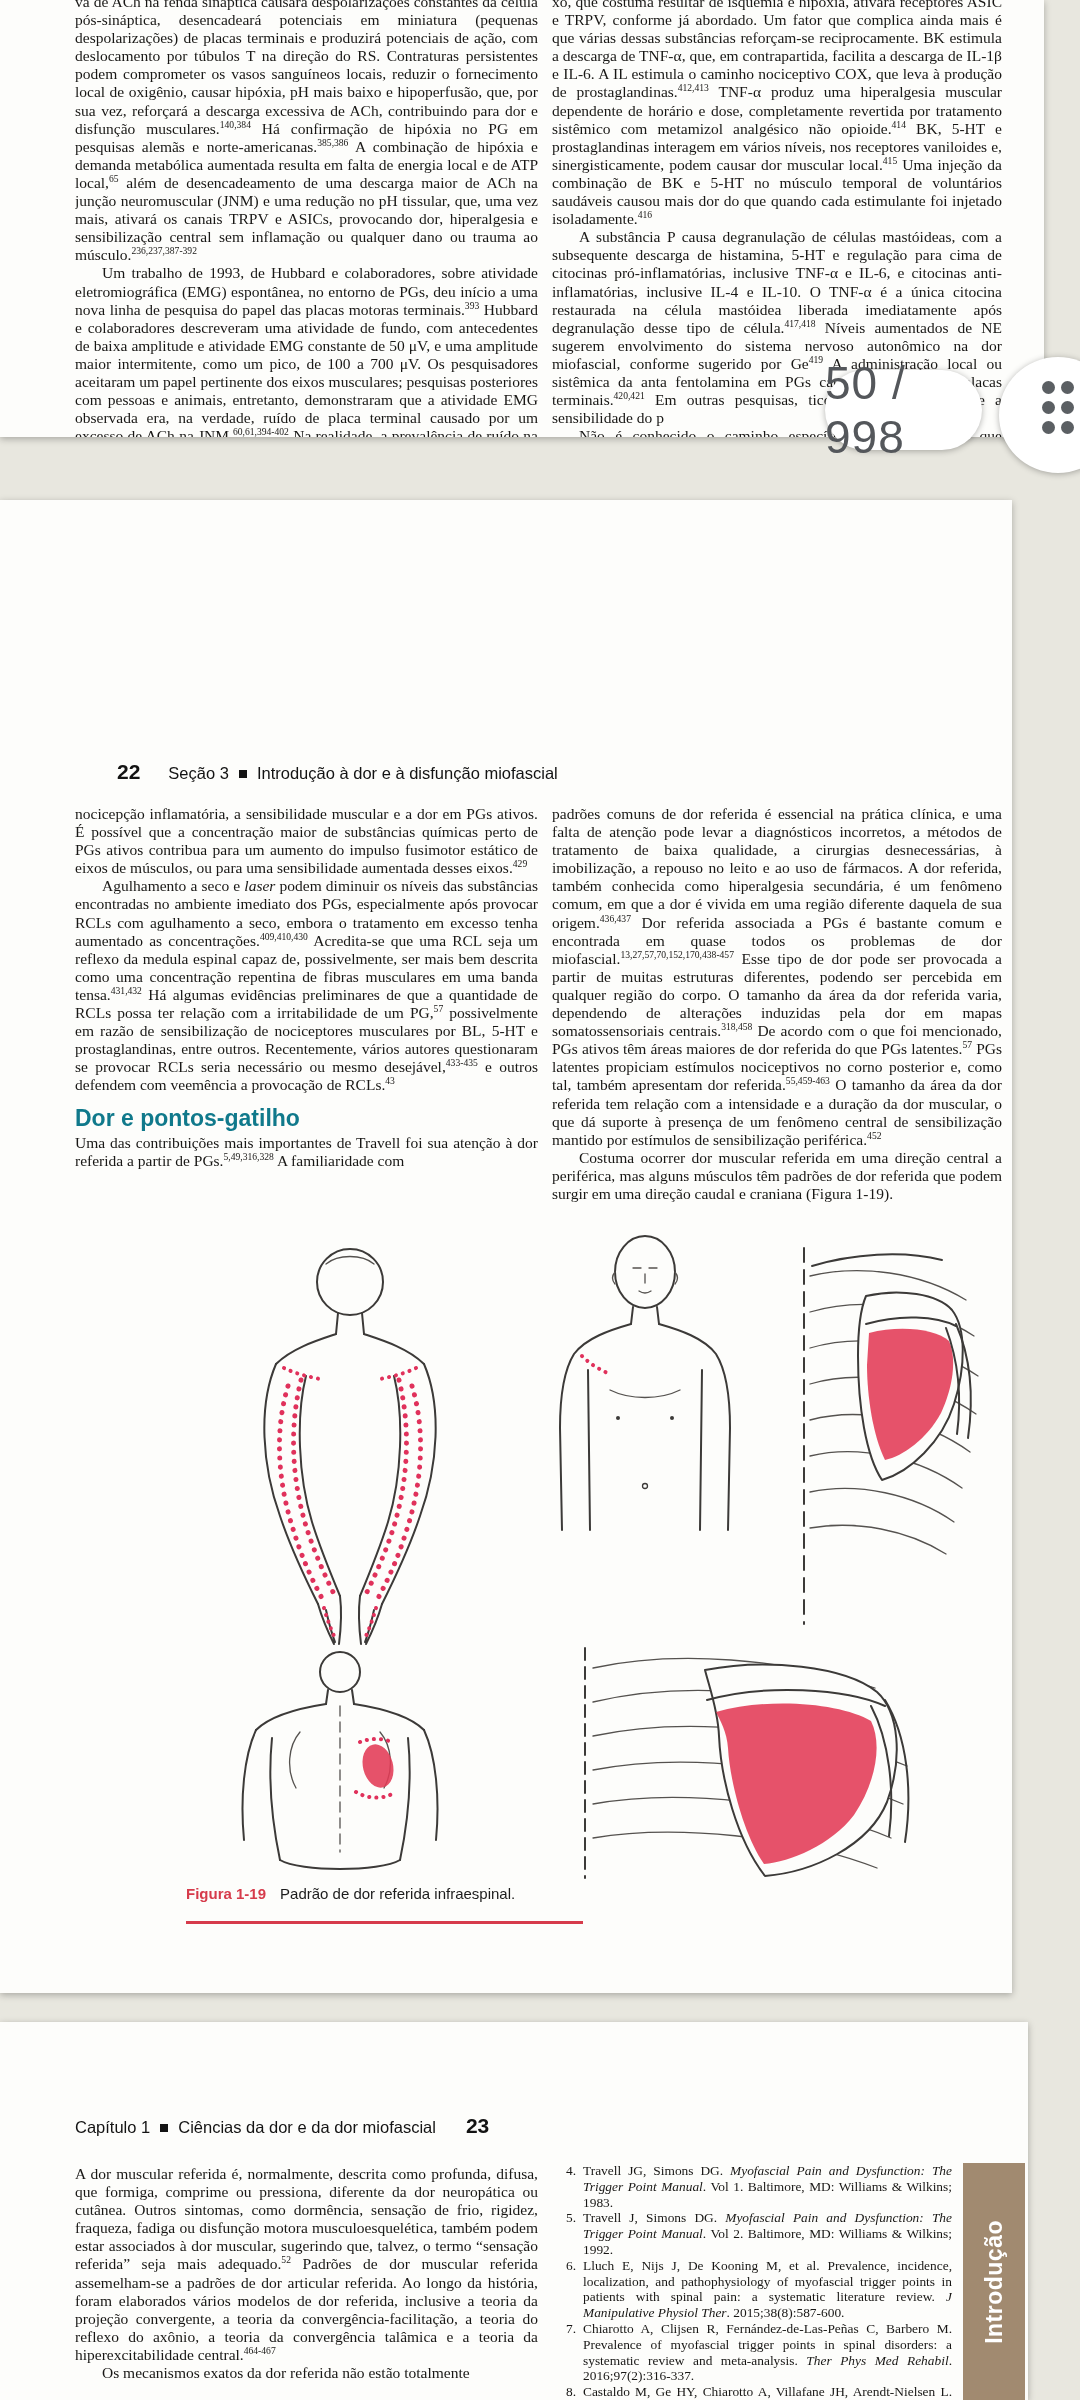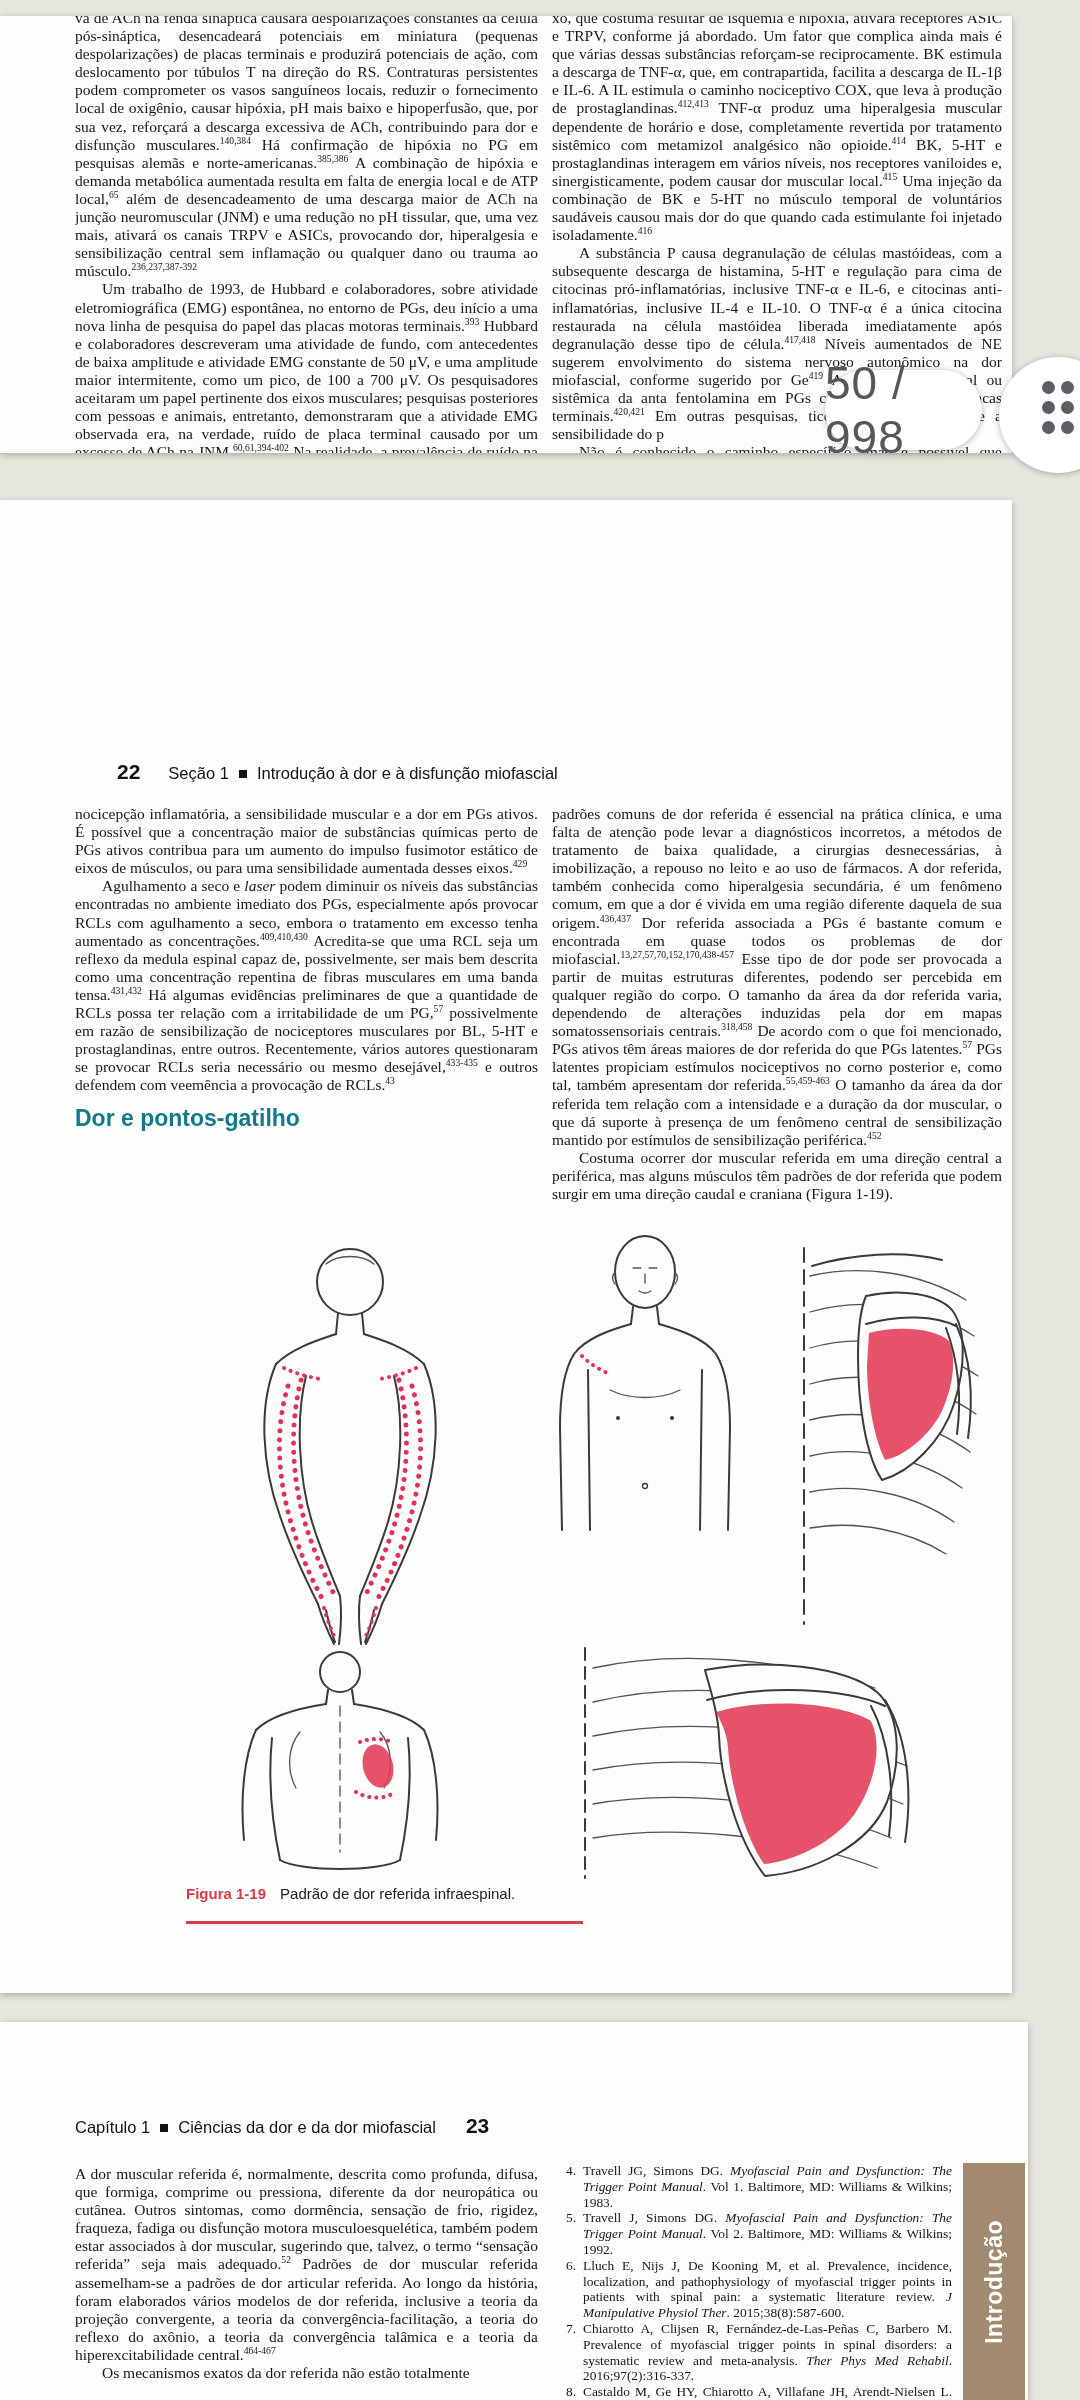--- a/index.html
+++ b/index.html
@@ -1,19 +1,19 @@
 <!DOCTYPE html>
 <html><head>
 <meta charset="utf-8">
 <style>
   html,body{margin:0;padding:0;background:#b9b8b1;}
   #screen{position:relative;width:1080px;height:2400px;overflow:hidden;
     background:#e8e7df;font-family:"Liberation Serif",serif;color:#181715;}
   .page{position:absolute;left:0;background:#fdfdfb;box-shadow:0 2px 7px rgba(0,0,0,.28);}
-  #page21{top:16px;width:1012px;height:437px;}
+  #page21{top:0;width:1012px;height:437px;padding-left:32px;}
   #page22{top:500px;width:1012px;height:1493px;}
   #page23{top:2022px;width:1028px;height:378px;}
   .col{position:absolute;overflow:hidden;}
   .body-text{font-size:15.5px;line-height:18.1px;text-align:justify;}
   .para{margin:0;}
   .indent{text-indent:27px;}
   sup{font-size:.62em;line-height:0;}
   i{font-style:italic;}
   
   .runhead{position:absolute;font-family:"Liberation Sans",sans-serif;font-size:16.5px;color:#131313;white-space:nowrap;}
@@ -64,27 +64,28 @@
     </div>
     <div class="col body-text" style="left:552px;top:-7px;width:450px;">
       <p class="para">xo, que costuma resultar de isquemia e hipóxia, ativará receptores ASIC e TRPV, conforme já abordado. Um fator que complica ainda mais é que várias dessas substâncias reforçam-se reciprocamente. BK estimula a descarga de TNF-α, que, em contrapartida, facilita a descarga de IL-1β e IL-6. A IL estimula o caminho nociceptivo COX, que leva à produção de prostaglandinas.<sup>412,413</sup> TNF-α produz uma hiperalgesia muscular dependente de horário e dose, completamente revertida por tratamento sistêmico com metamizol analgésico não opioide.<sup>414</sup> BK, 5-HT e prostaglandinas interagem em vários níveis, nos receptores vaniloides e, sinergisticamente, podem causar dor muscular local.<sup>415</sup> Uma injeção da combinação de BK e 5-HT no músculo temporal de voluntários saudáveis causou mais dor do que quando cada estimulante foi injetado isoladamente.<sup>416</sup></p>
       <p class="para indent">A substância P causa degranulação de células mastóideas, com a subsequente descarga de histamina, 5-HT e regulação para cima de citocinas pró-inflamatórias, inclusive TNF-α e IL-6, e citocinas anti-inflamatórias, inclusive IL-4 e IL-10. O TNF-α é a única citocina restaurada na célula mastóidea liberada imediatamente após degranulação desse tipo de célula.<sup>417,418</sup> Níveis aumentados de NE sugerem envolvimento do sistema nervoso autonômico na dor miofascial, conforme sugerido por Ge<sup>419</sup> A administração local ou sistêmica da anta fentolamina em PGs causou uma redução placas terminais.<sup>420,421</sup> Em outras pesquisas, ticos diminuíram o PG e a sensibilidade do p</p>
       <p class="para indent">Não é conhecido o caminho específico, mas é possível que receptores adrenérgicos α e β, na placa terminal, originem um mecanismo potencial. O TNF-α também pode contribuir para um caminho autonômico, estimulando a liberação de IL-8, que pode induzir uma hipernocicepção mecânica, dependente de horário e dose. Portanto, níveis altos de IL-8 podem mediar uma hiper-</p>
     </div>
   </section>
 
   <section class="page" id="page22" style="overflow:hidden;">
     <div class="runhead" style="left:117px;top:260px;">
-      <span class="pgnum">22</span><span style="display:inline-block;width:28px;"></span><span>Seção 1</span><span class="sep"></span><span>Introdução à dor e à disfunção miofascial</span>
+      <span class="pgnum">22</span><span style="display:inline-block;width:28px;"></span><span>Seção 3</span><span class="sep"></span><span>Introdução à dor e à disfunção miofascial</span>
     </div>
 
     <div class="col body-text" style="left:75px;top:305px;width:463px;">
       <p class="para">nocicepção inflamatória, a sensibilidade muscular e a dor em PGs ativos. É possível que a concentração maior de substâncias químicas perto de PGs ativos contribua para um aumento do impulso fusimotor estático de eixos de músculos, ou para uma sensibilidade aumentada desses eixos.<sup>429</sup></p>
       <p class="para indent">Agulhamento a seco e <i>laser</i> podem diminuir os níveis das substâncias encontradas no ambiente imediato dos PGs, especialmente após provocar RCLs com agulhamento a seco, embora o tratamento em excesso tenha aumentado as concentrações.<sup>409,410,430</sup> Acredita-se que uma RCL seja um reflexo da medula espinal capaz de, possivelmente, ser mais bem descrita como uma concentração repentina de fibras musculares em uma banda tensa.<sup>431,432</sup> Há algumas evidências preliminares de que a quantidade de RCLs possa ter relação com a irritabilidade de um PG,<sup>57</sup> possivelmente em razão de sensibilização de nociceptores musculares por BL, 5-HT e prostaglandinas, entre outros. Recentemente, vários autores questionaram se provocar RCLs seria necessário ou mesmo desejável,<sup>433-435</sup> e outros defendem com veemência a provocação de RCLs.<sup>43</sup></p>
       <h2 class="h-teal">Dor e pontos-gatilho</h2>
+      <p class="para">Uma das contribuições mais importantes de Travell foi sua atenção à dor referida a partir de PGs.<sup>5,49,316,328</sup> A familiaridade com</p>
     </div>
     <div class="col body-text" style="left:552px;top:305px;width:450px;">
       <p class="para">padrões comuns de dor referida é essencial na prática clínica, e uma falta de atenção pode levar a diagnósticos incorretos, a métodos de tratamento de baixa qualidade, a cirurgias desnecessárias, à imobilização, a repouso no leito e ao uso de fármacos. A dor referida, também conhecida como hiperalgesia secundária, é um fenômeno comum, em que a dor é vivida em uma região diferente daquela de sua origem.<sup>436,437</sup> Dor referida associada a PGs é bastante comum e encontrada em quase todos os problemas de dor miofascial.<sup>13,27,57,70,152,170,438-457</sup> Esse tipo de dor pode ser provocada a partir de muitas estruturas diferentes, podendo ser percebida em qualquer região do corpo. O tamanho da área da dor referida varia, dependendo de alterações induzidas pela dor em mapas somatossensoriais centrais.<sup>318,458</sup> De acordo com o que foi mencionado, PGs ativos têm áreas maiores de dor referida do que PGs latentes.<sup>57</sup> PGs latentes propiciam estímulos nociceptivos no corno posterior e, como tal, também apresentam dor referida.<sup>55,459-463</sup> O tamanho da área da dor referida tem relação com a intensidade e a duração da dor muscular, o que dá suporte à presença de um fenômeno central de sensibilização mantido por estímulos de sensibilização periférica.<sup>452</sup></p>
       <p class="para indent">Costuma ocorrer dor muscular referida em uma direção central a periférica, mas alguns músculos têm padrões de dor referida que podem surgir em uma direção caudal e craniana (Figura 1-19).</p>
     </div>
 
     <div class="figwrap" style="left:0;top:728px;width:1012px;height:660px;">
 
       <svg style="position:absolute;left:200px;top:8px;" width="300" height="420" viewBox="0 0 300 420">
         <circle class="ln" cx="150" cy="46" r="33"></circle>

